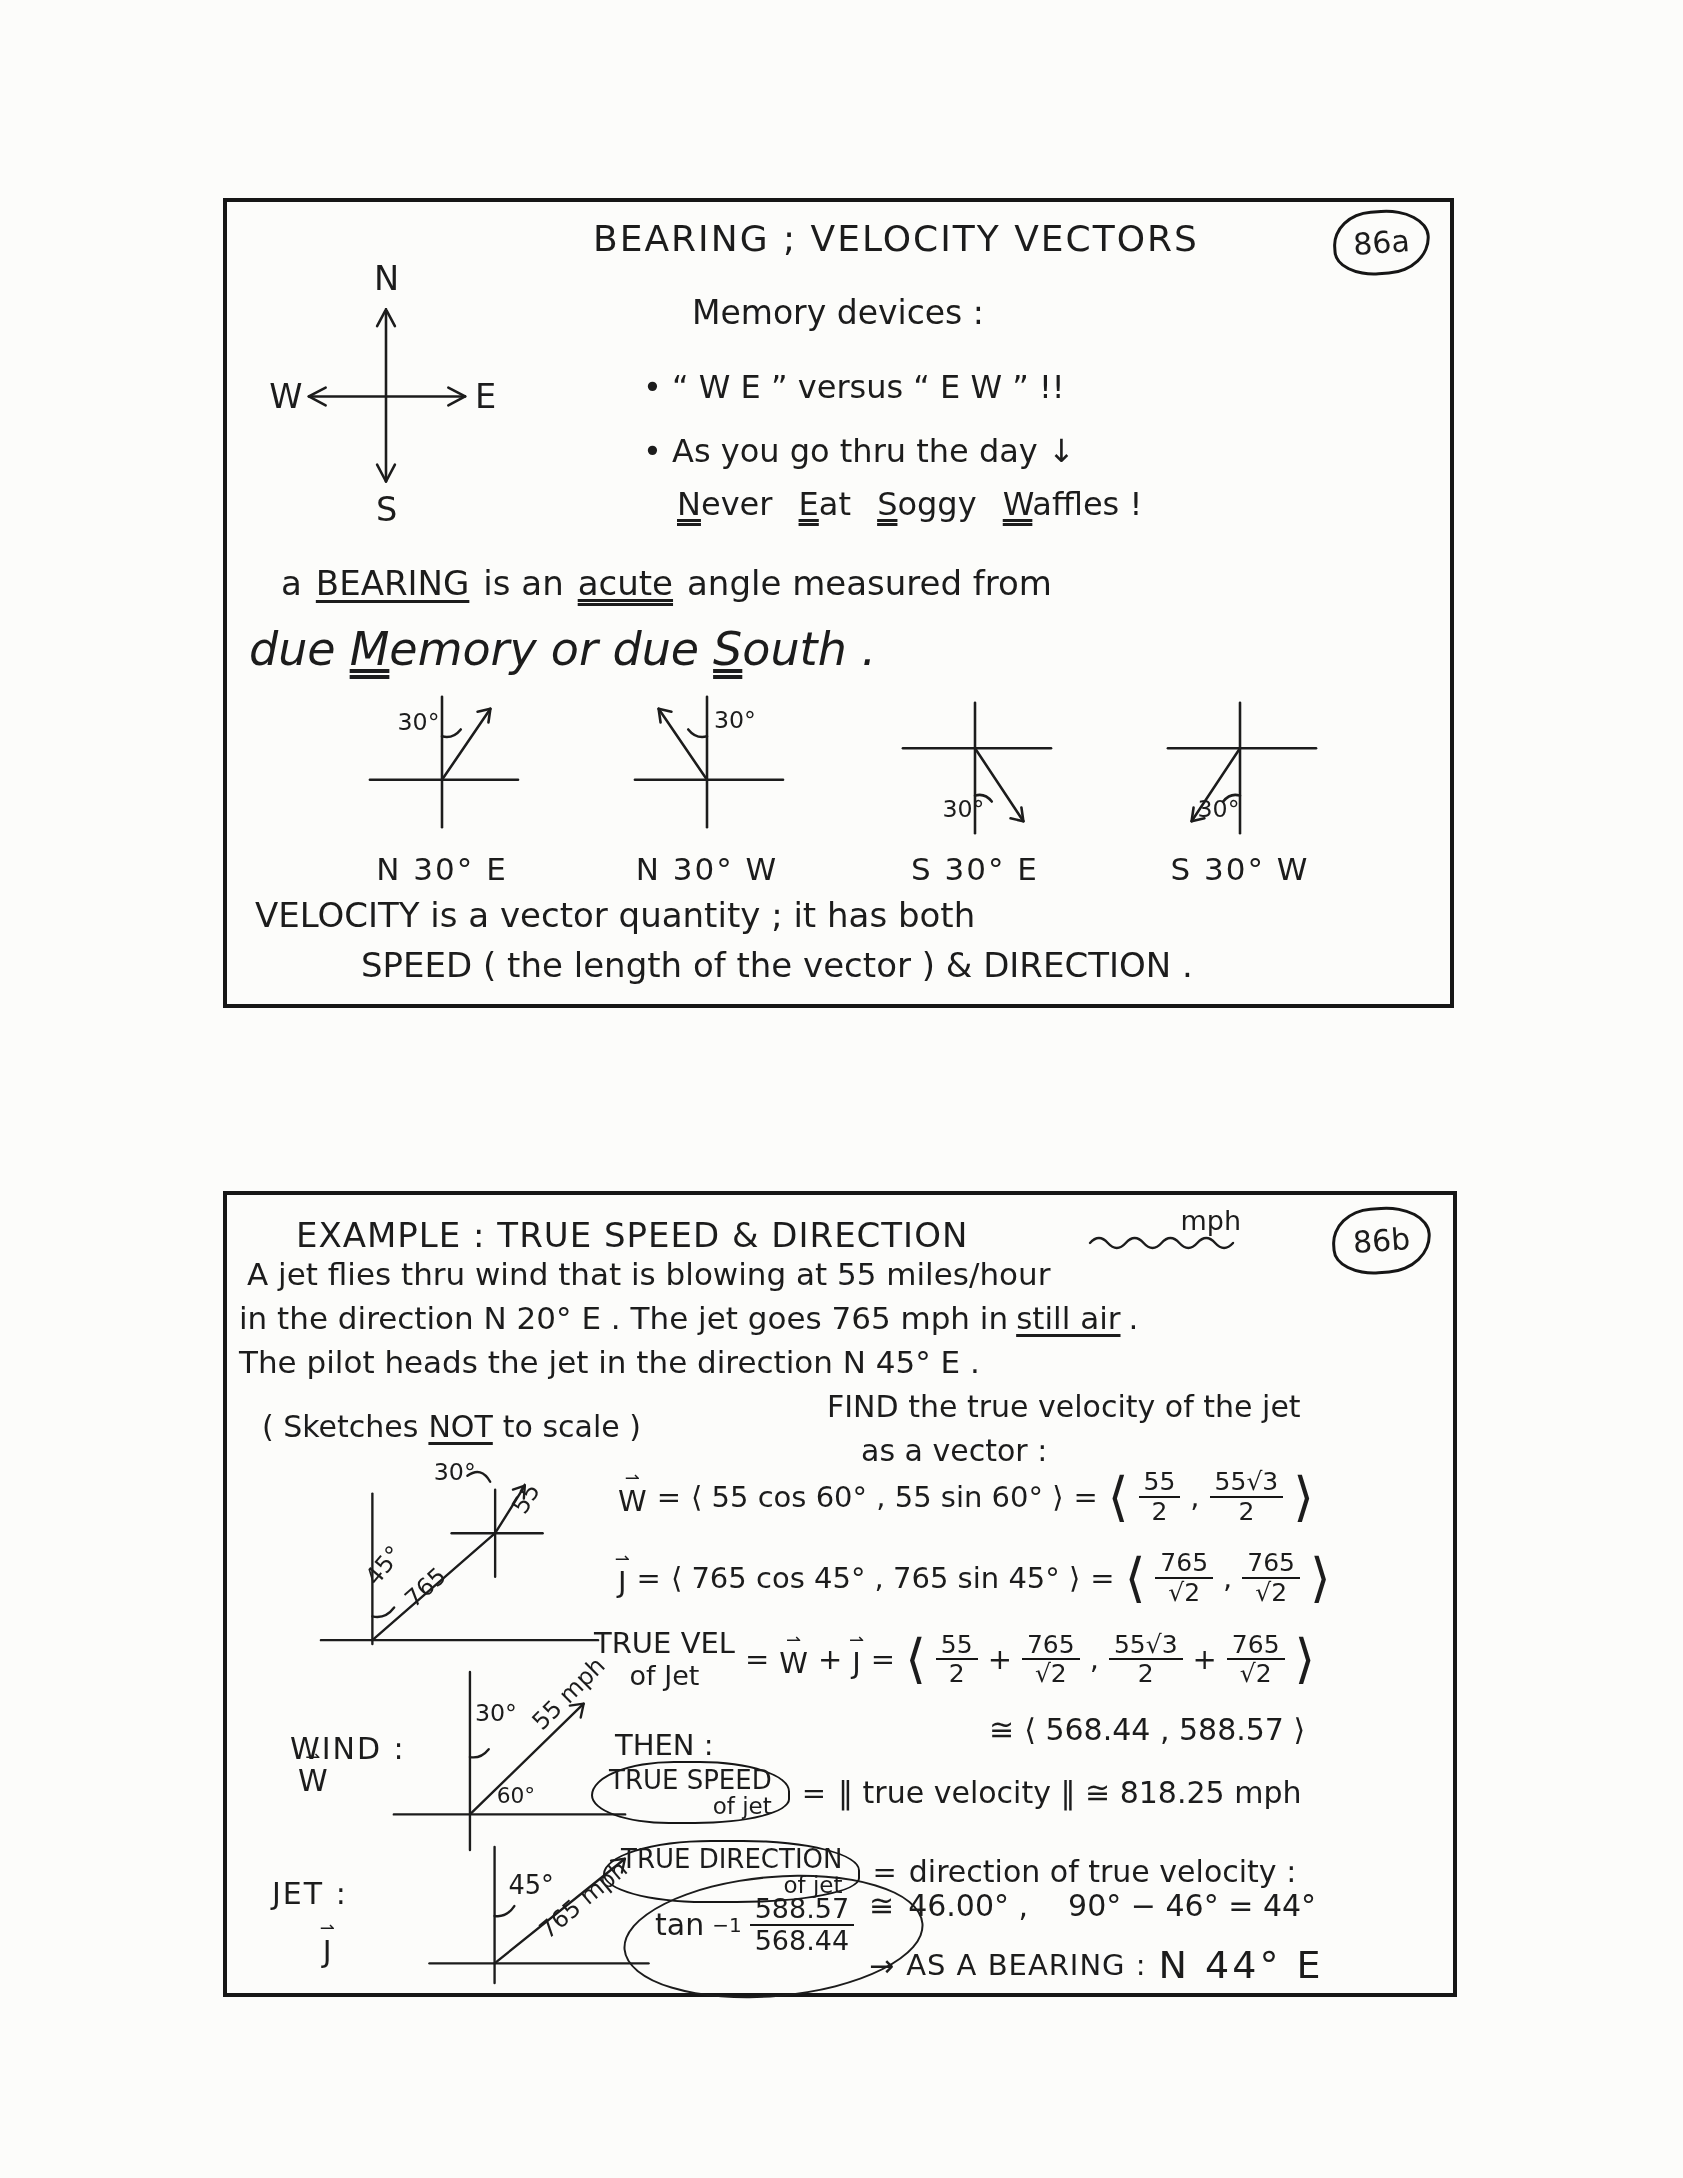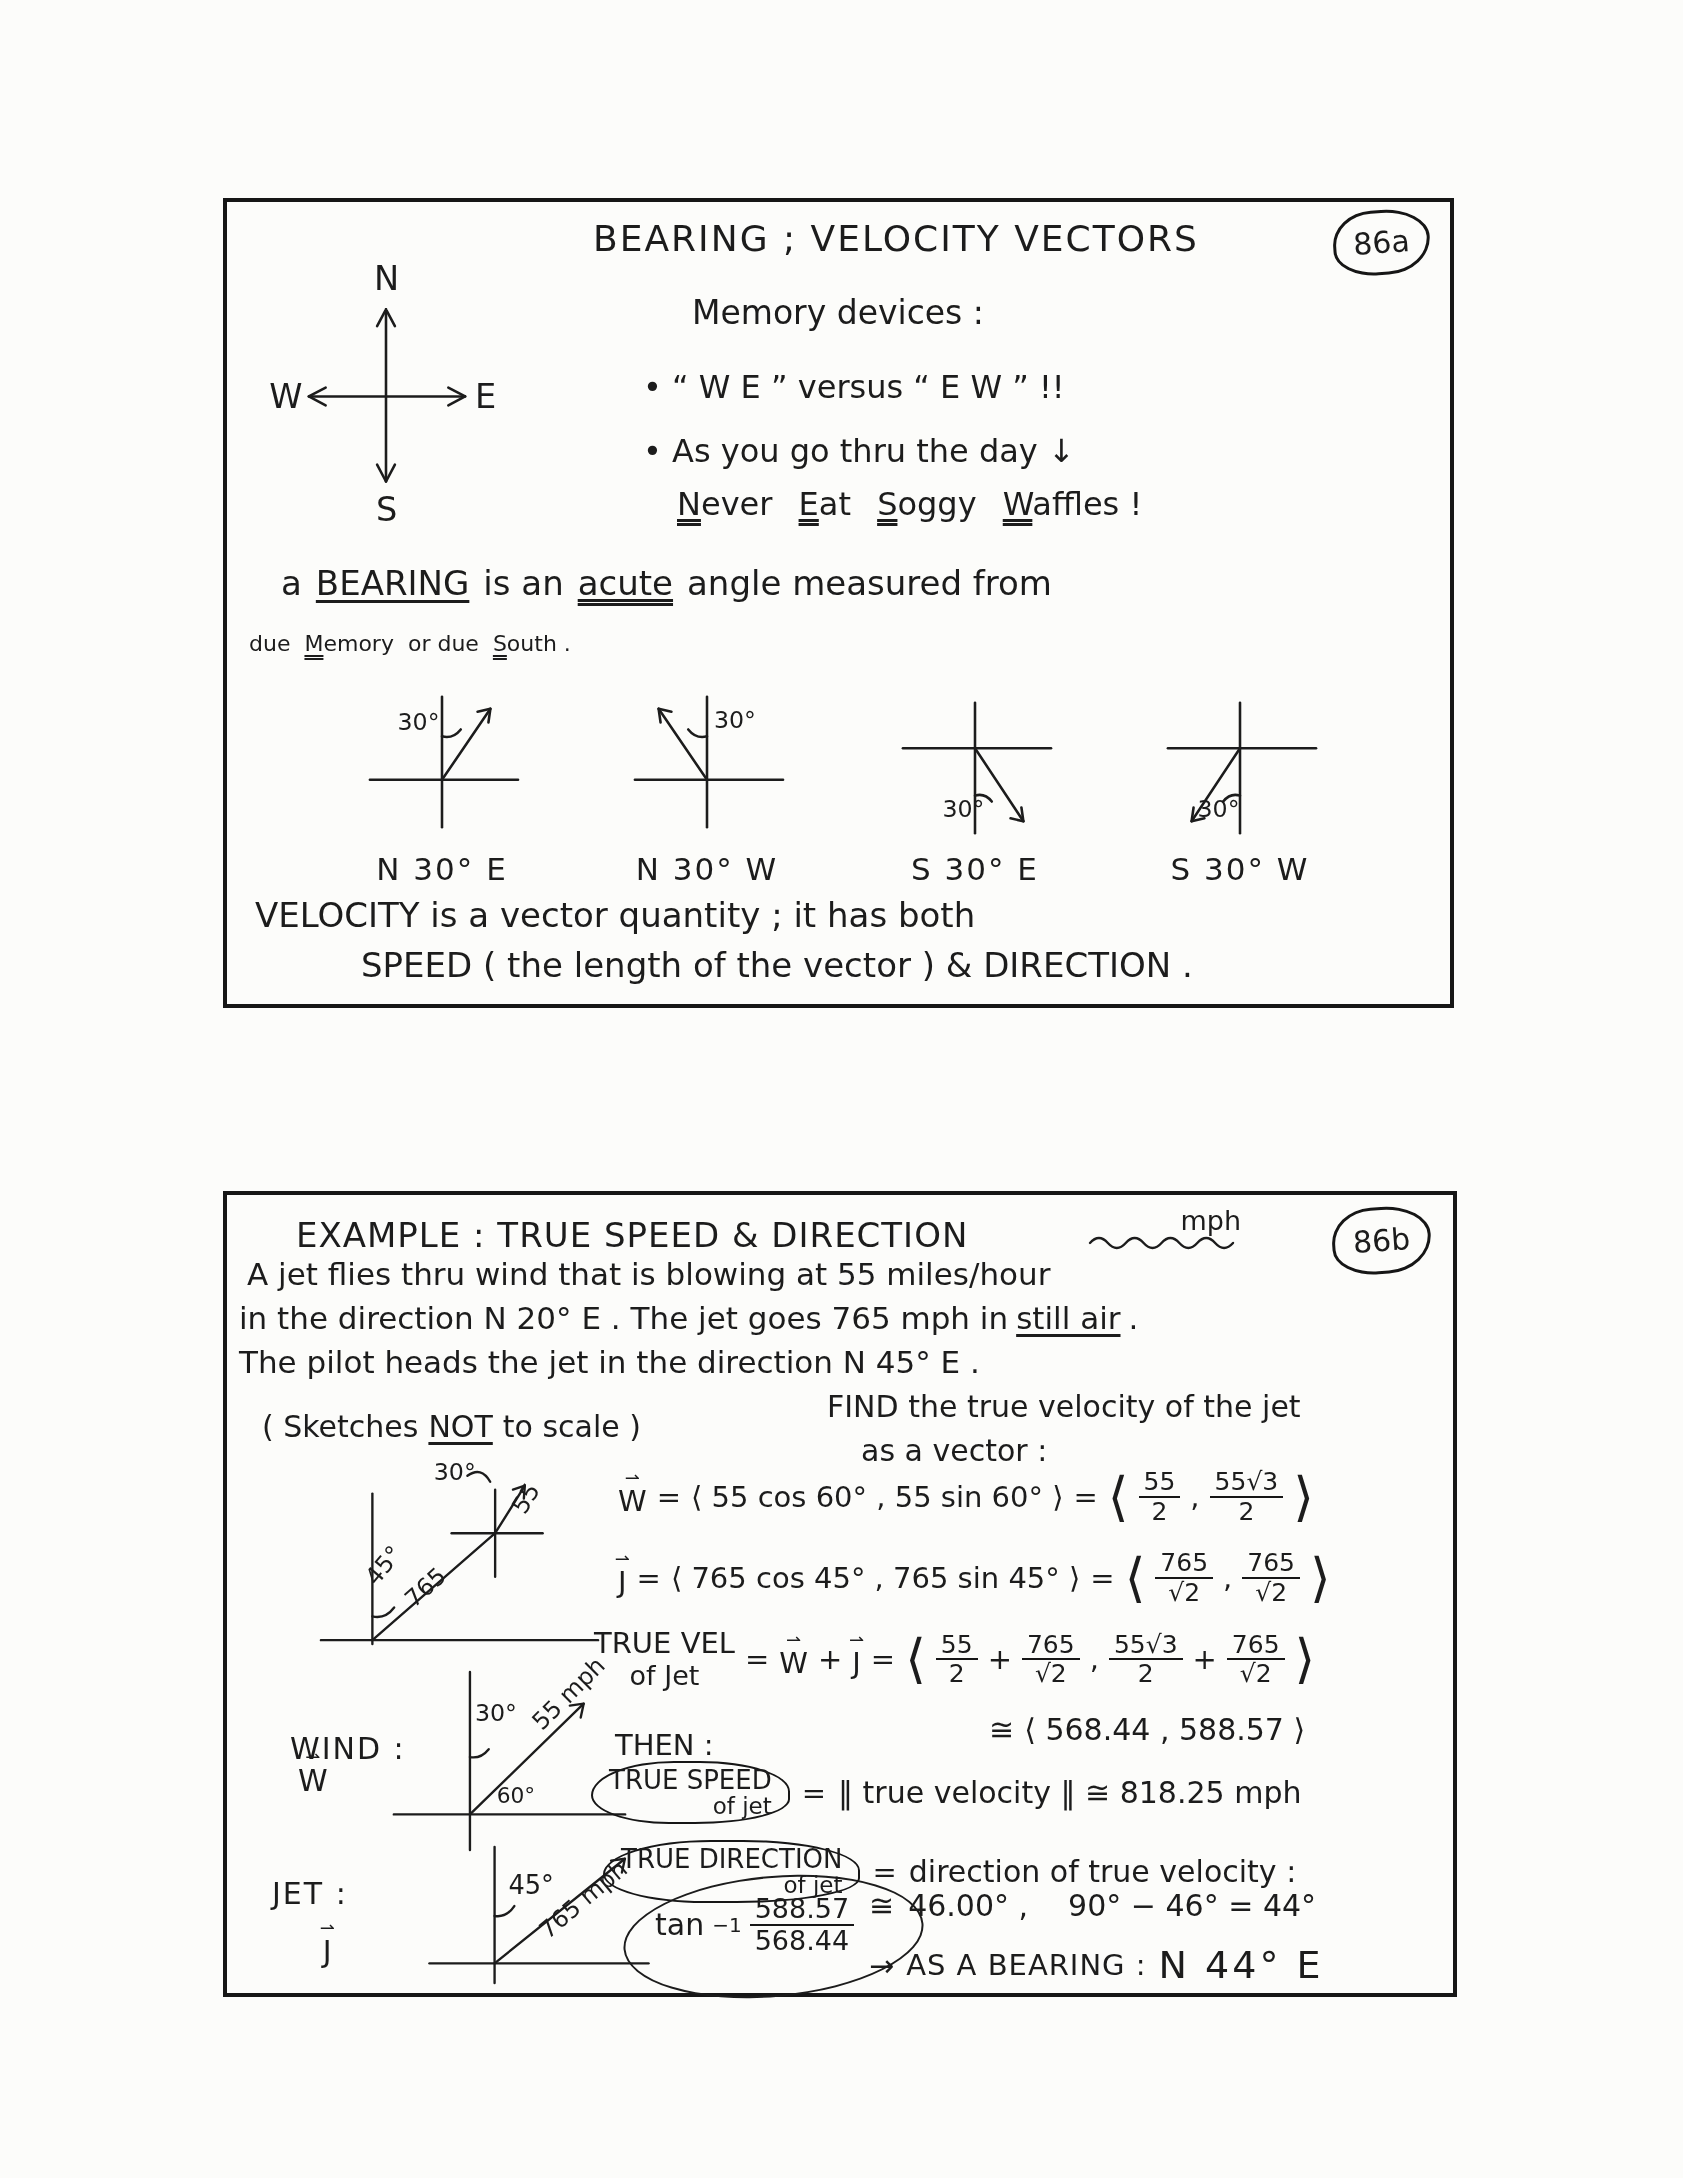--- a/index.html
+++ b/index.html
@@ -87,21 +87,21 @@
     <span class="fl">Waffles !</span>
   </div>
 
   <div class="row gap14" style="left:54px;top:361px;font-size:34px;">
     <span>a</span>
     <span class="u">BEARING</span>
     <span>is an</span>
     <span class="uu">acute</span>
     <span>angle measured from</span>
   </div>
-  <div class="row gap14" style="left:22px;top:429px;font-size:22px;">
+  <div class="row gap14" style="left:22px;top:420px;font-size:46px;font-style:italic;">
     <span>due</span>
     <span class="fl">Memory</span>
     <span>or due</span>
     <span class="fl">South .</span>
   </div>
 
   <div class="bearing-fig" style="left:111px;top:483px;">
     <svg width="208" height="160" viewBox="0 0 210 162" stroke="#1c1c1c" stroke-width="2.6" fill="none" stroke-linecap="round">
       <path d="M105,12 V144"></path>
       <path d="M32,96 H182"></path>

